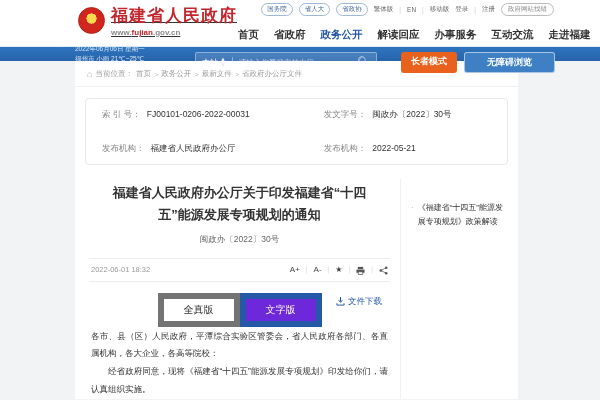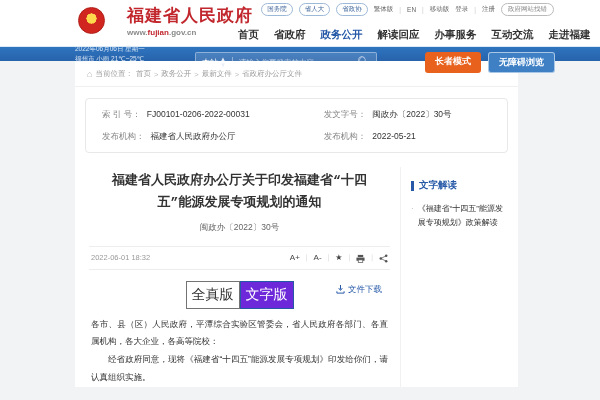--- a/index.html
+++ b/index.html
@@ -3,21 +3,21 @@
 <meta charset="utf-8">
 <style>
   * { margin:0; padding:0; box-sizing:border-box; }
   html,body { width:600px; height:400px; overflow:hidden; }
   body { font-family:"Liberation Sans","DejaVu Sans",sans-serif; background:#f2f3f5; color:#333; }
 
   
   .site-header { position:relative; height:47px; background:#fff; border-bottom:1px solid #dceaf5; }
   .logo { position:absolute; left:78px; top:4px; display:flex; align-items:center; }
   .emblem { width:27px; height:27px; border-radius:50%; background:radial-gradient(circle at 50% 42%, #ffd94d 0 26%, #d1261f 27% 100%); border:1px solid #b01d17; display:flex; align-items:center; justify-content:center; color:#ffd94d; font-size:9px; }
-  .logo-text { margin-left:22px; }
+  .logo-text { margin-left:6px;text-decoration:underline; }
   .site-name { font-size:17px; font-weight:bold; color:#c1272d; letter-spacing:1px; font-family:"Liberation Serif","DejaVu Serif",serif; }
   .site-url { font-size:8px; color:#8a8a8a; font-weight:bold; margin-top:1px; }
   .site-url b { color:#c1272d; }
 
   .mini-links { position:absolute; right:46px; top:3px; display:flex; align-items:center; gap:6px; font-size:6.5px; color:#666; }
   .pill { border:1px solid #9db9d8; color:#41679c; border-radius:7px; padding:1px 5px; }
   .mini-sep { color:#ccc; }
   .badge-oval { border:1px solid #bbb; border-radius:8px; padding:1px 6px; color:#888; }
 
   .main-nav { position:absolute; left:238px; bottom:4px; display:flex; gap:15px; font-size:10.5px; font-weight:bold; color:#333; }
@@ -29,50 +29,50 @@
   .datetime { margin-left:75px; font-size:6.5px; line-height:1.5; color:#d8e6f5; }
   .searchbox { position:absolute; left:195px; top:5px; width:182px; height:20px; background:rgba(255,255,255,.14); border:1px solid rgba(255,255,255,.38); border-radius:2px; display:flex; align-items:center; padding:0 6px; }
   .search-scope { font-size:8px; color:#fff; display:flex; align-items:center; gap:2px; }
   .scope-arrow { font-size:6px; color:#e7eef7; }
   .search-divider { width:1px; height:10px; background:rgba(255,255,255,.4); margin:0 6px; }
   .search-input { flex:1; background:transparent; border:none; outline:none; font-size:7.5px; color:#fff; }
   .search-input::placeholder { color:rgba(255,255,255,.65); }
   .search-glass { color:#fff; font-size:10px; line-height:1; cursor:pointer; }
   .bar-buttons { position:absolute; right:45px; top:5px; display:flex; gap:7px; }
   .btn-elder { background:#e8611d; color:#fff; font-size:9px; font-weight:bold; padding:3px 10px; border-radius:3px; cursor:pointer; }
-  .btn-access { background:#3f80c5; color:#fff; font-size:9px; font-weight:bold; padding:3px 10px; border-radius:3px; border:1px solid rgba(255,255,255,.55); cursor:pointer; }
+  .btn-access { background:#3f80c5; color:#fff; font-size:9px; font-weight:bold; padding:3px 22px; border-radius:3px; border:1px solid rgba(255,255,255,.55); cursor:pointer; }
 
   
   .page { height:323px; }
   .card { margin-left:75px; width:443px; min-height:323px; background:#fff; }
   .breadcrumb { display:flex; align-items:center; gap:3px; font-size:7.5px; color:#999; padding:8px 10px 7px 12px; border-bottom:1px solid #f0f0f0; }
   .breadcrumb .home-ic { font-size:9px; color:#aaa; }
   .crumb-link { color:#999; cursor:pointer; }
   .crumb-sep { color:#bbb; }
 
-  .meta-box { margin:11px 10px 0 10px; border:1px solid #e8e8e8; border-radius:4px; padding:10px 16px 9px 16px; display:grid; grid-template-columns:57% 43%; row-gap:10px; font-size:8.5px; }
+  .meta-box { margin:11px 10px 0 10px; border:1px solid #e8e8e8; border-radius:4px; padding:10px 16px 9px 16px; display:grid; grid-template-columns:57% 43%; row-gap:22px; font-size:8.5px; }
   .meta-cell { display:flex; }
   .meta-label { color:#888; white-space:pre; }
   .meta-value { color:#333; margin-left:6px; }
 
   .content-row { display:flex; align-items:stretch; }
   .main-col { width:325px; padding:0 8px 0 12px; }
   .aside-col { flex:1; border-left:1px solid #f1f1f1; margin-top:14px; padding:12px 8px 0 10px; }
 
-  .doc-title { margin-top:17px; padding:0 14px; text-align:center; font-size:13px; font-weight:bold; line-height:1.7; color:#333;font-family:Liberation Mono, monospace; }
+  .doc-title { margin-top:17px; padding:0 14px; text-align:center; font-size:13px; font-weight:bold; line-height:1.7; color:#333; }
   .doc-num { margin-top:8px; text-align:center; font-size:8.5px; color:#666; }
 
   .pub-row { margin:12px 2px 0 2px; border-top:1px solid #ededed; border-bottom:1px solid #ededed; padding:6px 2px; display:flex; justify-content:space-between; align-items:center; font-size:7.5px; color:#999; }
   .tools { display:flex; align-items:center; gap:5px; color:#555; }
   .tool { cursor:pointer; font-size:8px; color:#444; }
   .tool-sep { color:#ddd; }
 
   .tab-row { margin-top:11px; position:relative; text-align:center; height:20px; }
   .tabs { display:inline-flex; }
-  .tab { font-size:14px; padding:4px 5px; border:1px solid #737373; background:#fff; color:#333; cursor:pointer; }
+  .tab { font-size:10px; padding:4px 20px; border:6px solid #737373; background:#fff; color:#333; cursor:pointer; }
   .tab.active { background:#6d28d9; border-color:#2558a7; color:#fff; }
   .download-link { position:absolute; right:10px; top:3px; display:flex; align-items:center; gap:3px; color:#2558a7; font-size:8.5px; cursor:pointer; }
 
   .doc-body { margin-top:15px; padding:0 4px; font-size:8.5px; line-height:2.1; color:#333; text-align:justify; }
   .doc-body p.indent { text-indent:2em; }
 
   .aside-heading { display:flex; align-items:center; font-size:9.5px; font-weight:bold; color:#2558a7; }
   .aside-heading .hbar { width:3px; height:10px; background:#2558a7; margin-right:5px; }
   .aside-item { margin-top:10px; font-size:8px; line-height:1.8; color:#333; display:flex; cursor:pointer; }
   .aside-item .dot { color:#bbb; margin-right:4px; }
@@ -215,24 +215,20 @@
         </div>
 
         <div class="doc-body">
           <p>各市、县（区）人民政府，平潭综合实验区管委会，省人民政府各部门、各直属机构，各大企业，各高等院校：</p>
           <p class="indent">经省政府同意，现将《福建省“十四五”能源发展专项规划》印发给你们，请认真组织实施。</p>
         </div>
 
       </div>
 
       <div class="aside-col">
-        <div class="aside-heading">
-          <span class="hbar"></span>
-          <span>文字解读</span>
-        </div>
         <div class="aside-item">
           <span class="dot">·</span>
           <span>《福建省“十四五”能源发展专项规划》政策解读</span>
         </div>
       </div>
     </div>
 
   </div>
 </div>
 

